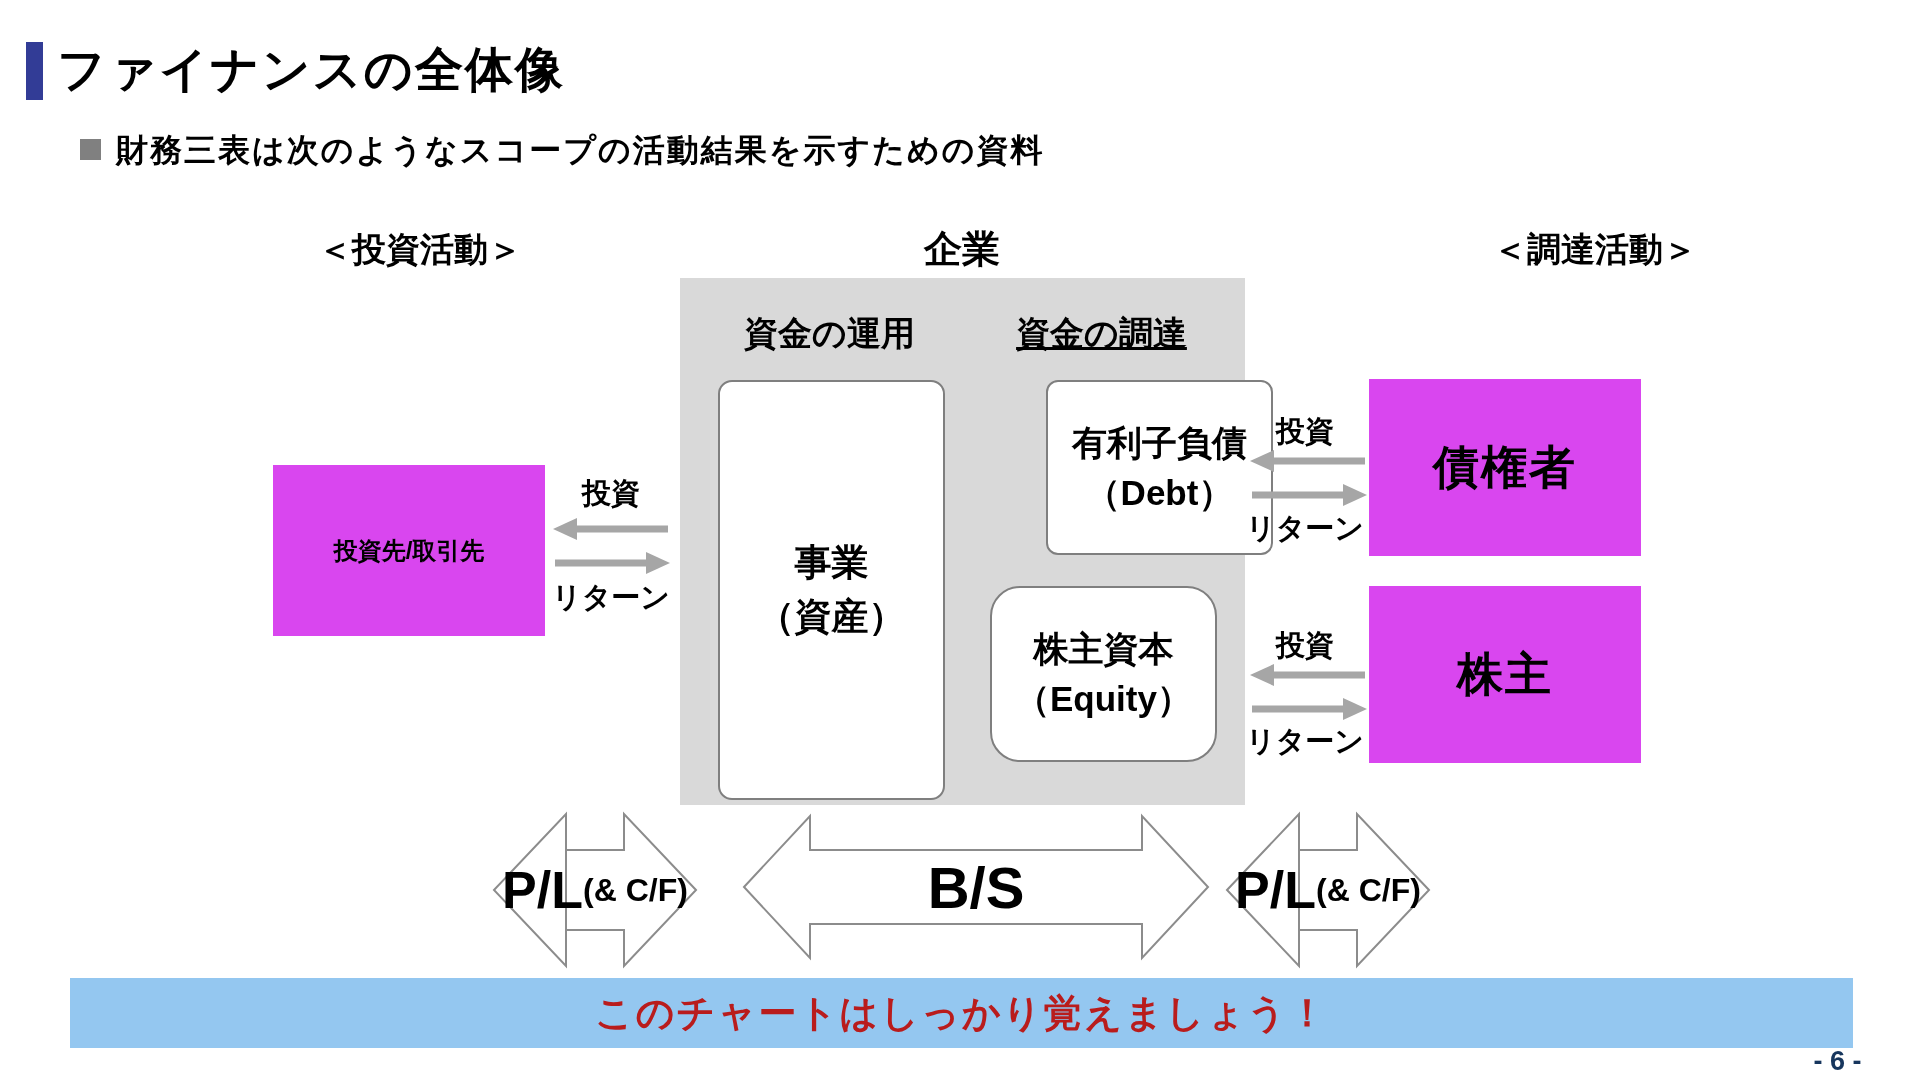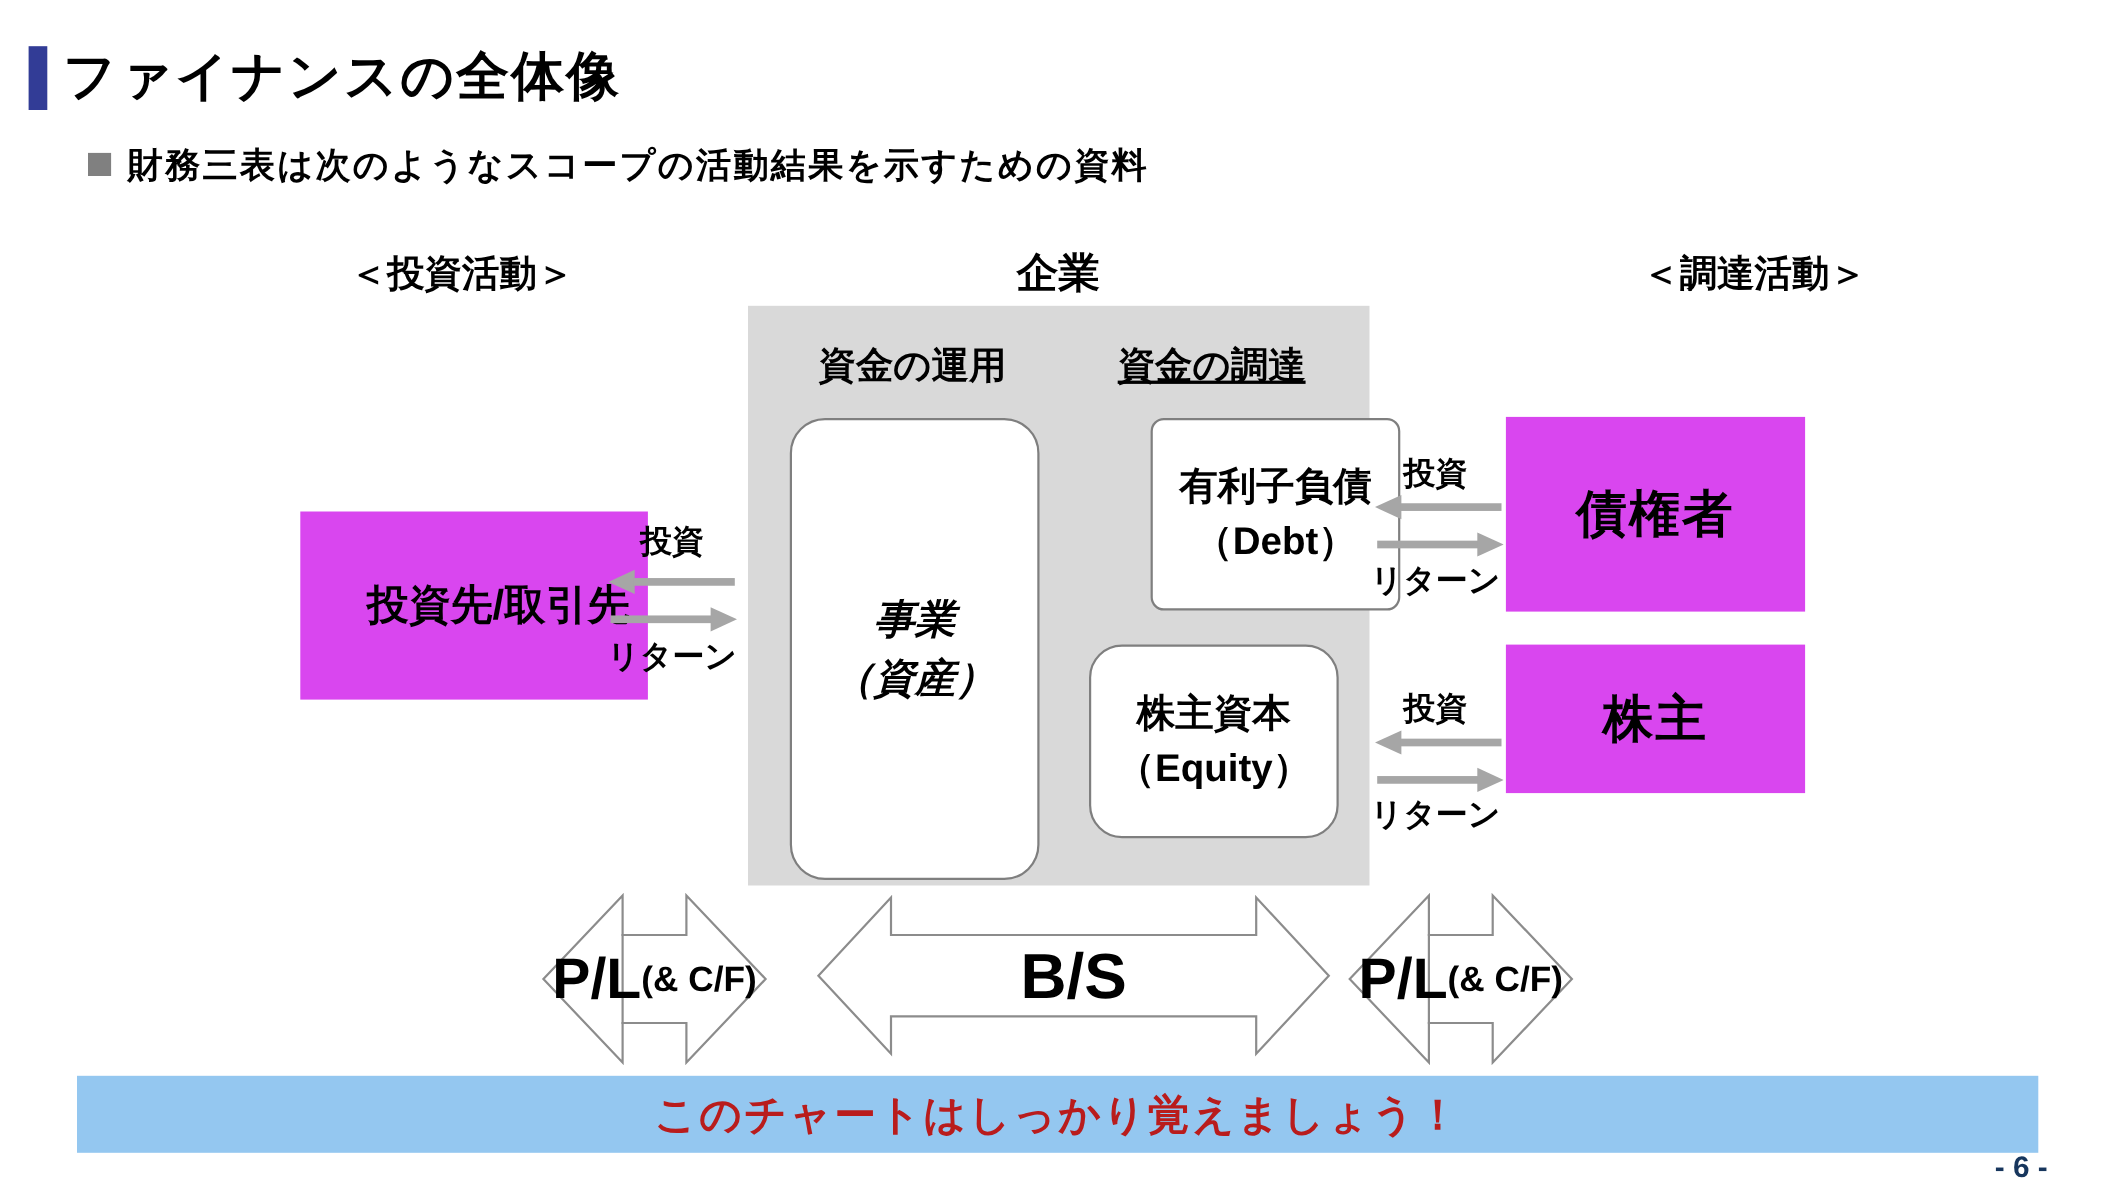--- a/index.html
+++ b/index.html
@@ -20,29 +20,29 @@
   .sec-right{left:1425px;}
 
   
   .company-box{left:680px;top:278px;width:565px;height:527px;background:#D9D9D9;}
   .col-header{top:312px;width:223px;text-align:center;font-size:34px;line-height:42px;}
   .col-header-left{left:718px;}
   .col-header-right{left:990px;text-decoration:underline;}
 
   .round-box{background:#fff;border:2px solid #7F7F7F;display:flex;flex-direction:column;
              align-items:center;justify-content:center;text-align:center;}
-  .business-box{left:718px;top:380px;width:223px;height:416px;border-radius:32px;font-size:37px;line-height:54px;font-style:italic;}
+  .business-box{left:718px;top:380px;width:223px;height:416px;border-radius:14px;font-size:37px;line-height:54px;}
   .debt-box{left:1046px;top:380px;width:223px;height:171px;border-radius:12px;font-size:35px;line-height:50px;}
   .equity-box{left:990px;top:586px;width:223px;height:172px;border-radius:30px;font-size:35px;line-height:50px;}
 
   
   .partner-box{background:#d946ef;display:flex;align-items:center;justify-content:center;text-align:center;}
-  .investees-box{left:273px;top:465px;width:272px;height:171px;font-size:38px;padding-left:44px;}
+  .investees-box{left:273px;top:465px;width:272px;height:171px;font-size:24px;}
   .creditors-box{left:1369px;top:379px;width:272px;height:177px;font-size:46px;letter-spacing:2px;}
-  .shareholders-box{left:1369px;top:586px;width:272px;height:135px;font-size:46px;letter-spacing:2px;}
+  .shareholders-box{left:1369px;top:586px;width:272px;height:177px;font-size:46px;letter-spacing:2px;}
 
   
   .flow-label{width:130px;text-align:center;font-size:29px;line-height:34px;}
   .flow-svg{display:block;}
 
   
   .shape-text{position:absolute;left:0;top:0;width:100%;height:100%;display:flex;flex-direction:row;
               align-items:center;justify-content:center;}
   .pl-main{font-size:52px;line-height:54px;}
   .pl-sub{font-size:32px;line-height:40px;}

